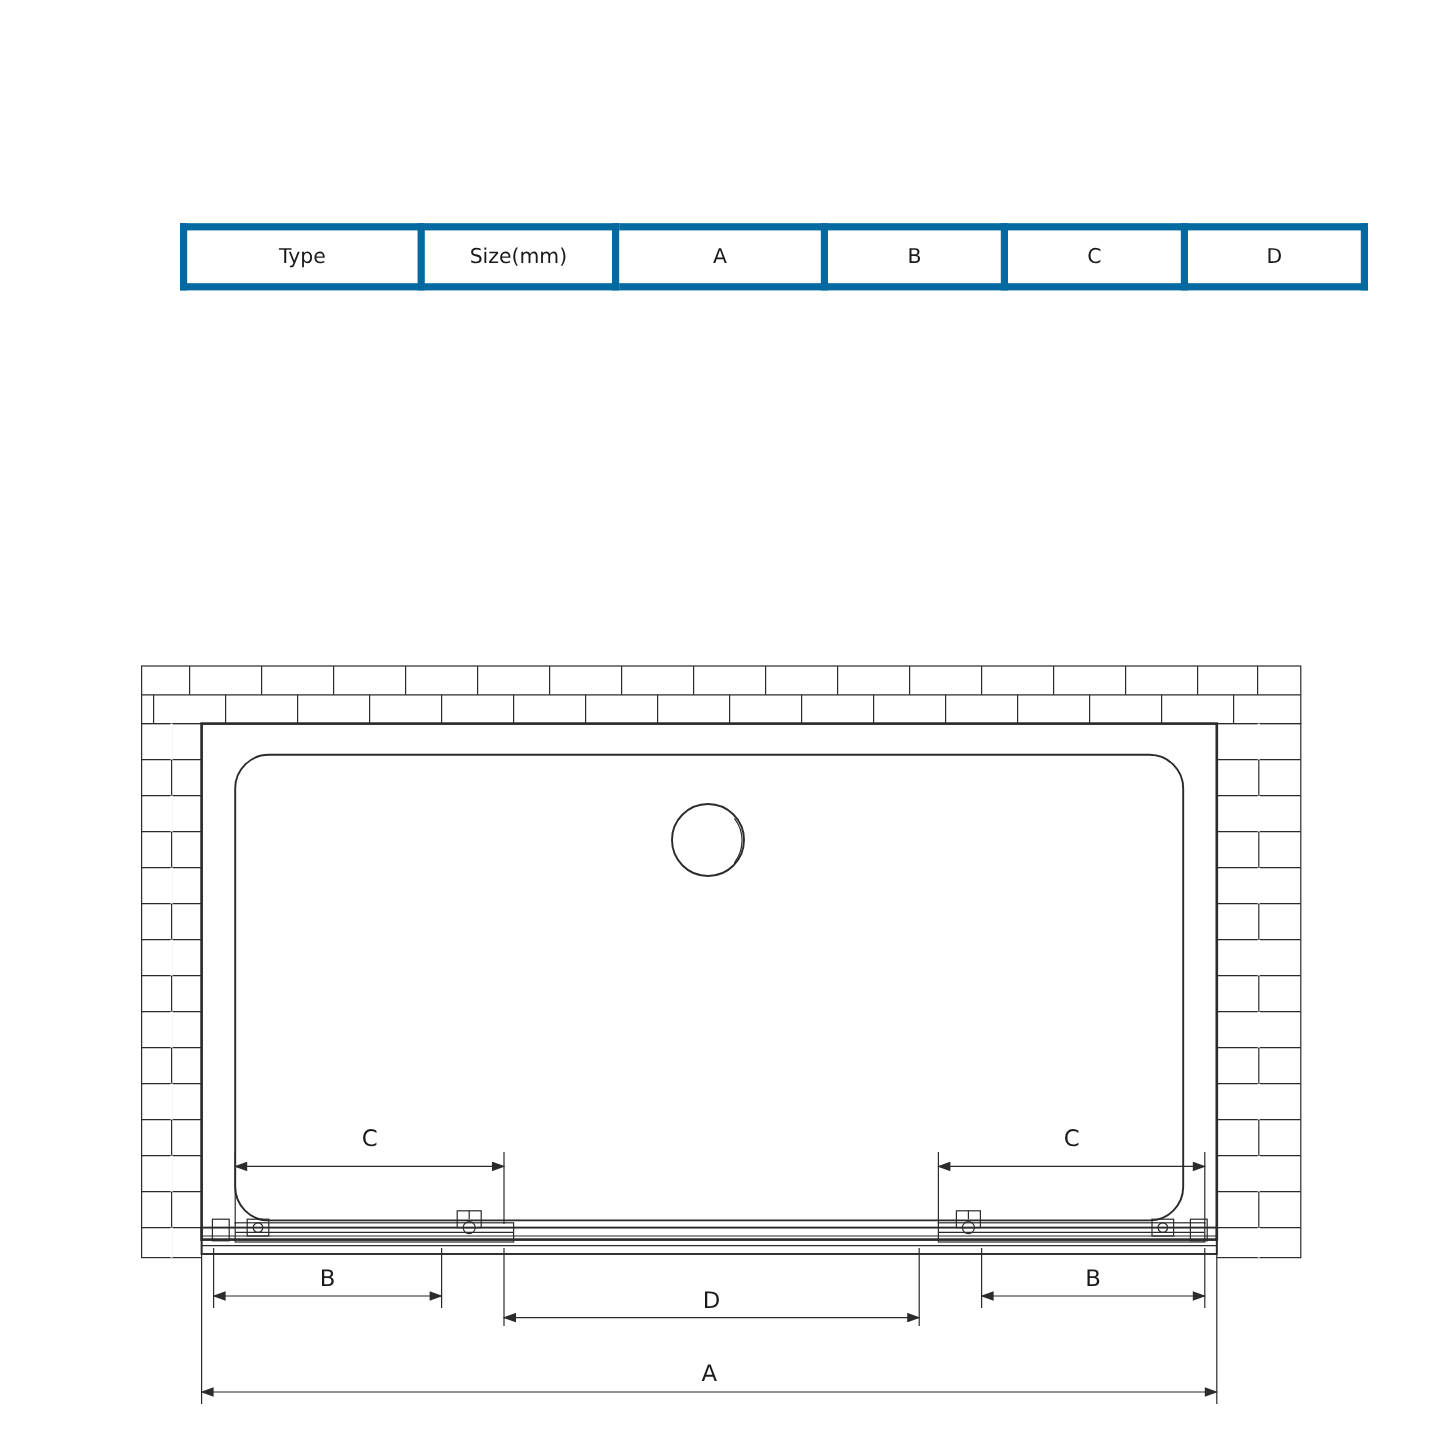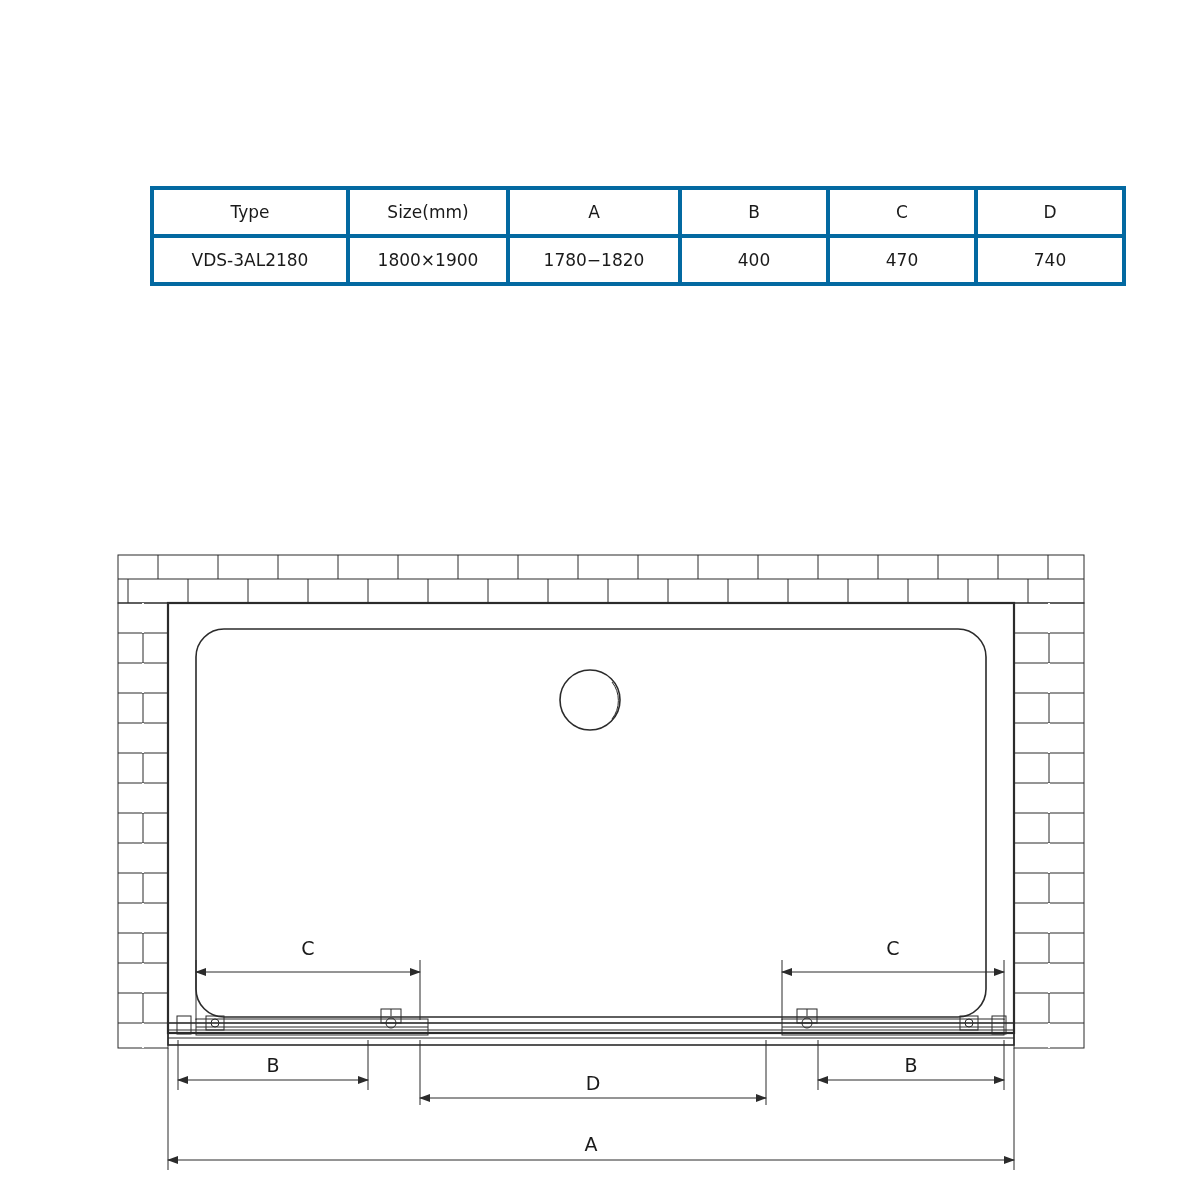--- a/index.html
+++ b/index.html
@@ -18,21 +18,21 @@
 
   
   .spec-table {
     position: absolute;
     left: 150px;
     top: 186px;
     border-collapse: collapse;
     table-layout: fixed;
   }
   .spec-table td, .spec-table th {
-    border: 4px solid #0369a1;
+    border: 6px solid #0369a1;
     font-weight: normal;
     font-size: 17px;
     text-align: center;
     height: 44px;
     padding: 0 6px;
     color: #1a1a1a;
     font-family: "DejaVu Sans", sans-serif;
   }
   .spec-table .col-type   { width: 180px; }
   .spec-table .col-size   { width: 144px; }
@@ -71,28 +71,20 @@
     <tr>
       <th class="col-type">Type</th>
       <th class="col-size">Size(mm)</th>
       <th class="col-a">A</th>
       <th class="col-b">B</th>
       <th class="col-c">C</th>
       <th class="col-d">D</th>
     </tr>
   </thead>
   <tbody>
-    <tr>
-      <td>VDS-3AL2180</td>
-      <td>1800×1900</td>
-      <td>1780−1820</td>
-      <td>400</td>
-      <td>470</td>
-      <td>740</td>
-    </tr>
   </tbody>
 </table>
 
 <div class="drawing">
 <svg width="1200" height="680" viewBox="0 0 1200 680" xmlns="http://www.w3.org/2000/svg">
 
   <defs>
     <marker id="arrL" markerWidth="12" markerHeight="8" refX="1" refY="4" orient="auto" markerUnits="userSpaceOnUse">
       <path d="M11,0 L0,4 L11,8 z" fill="#2b2b2b"></path>
     </marker>

